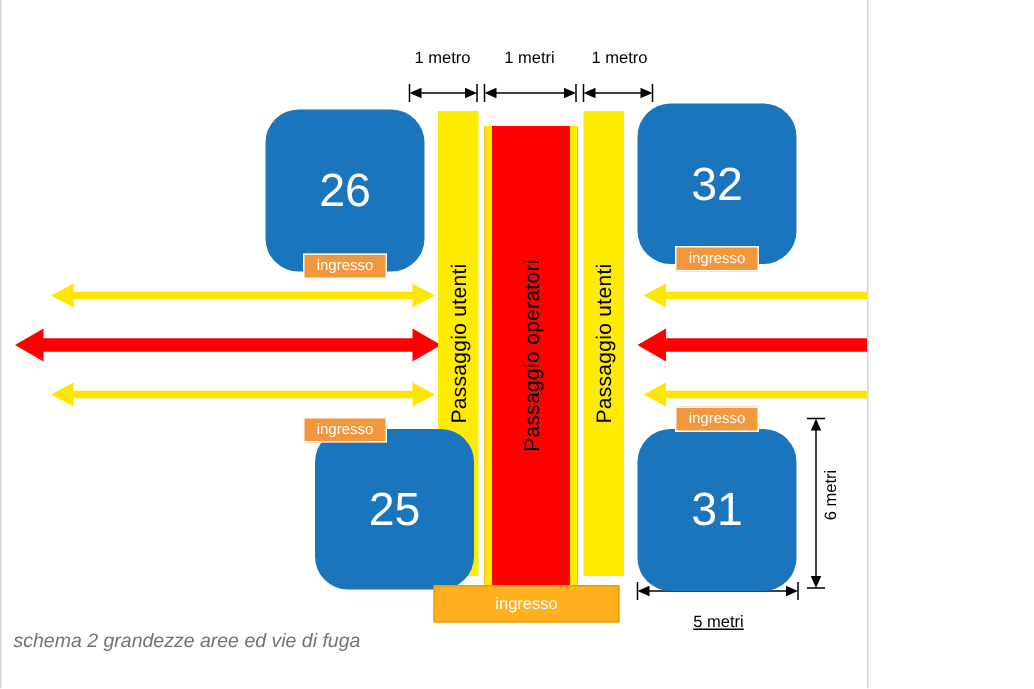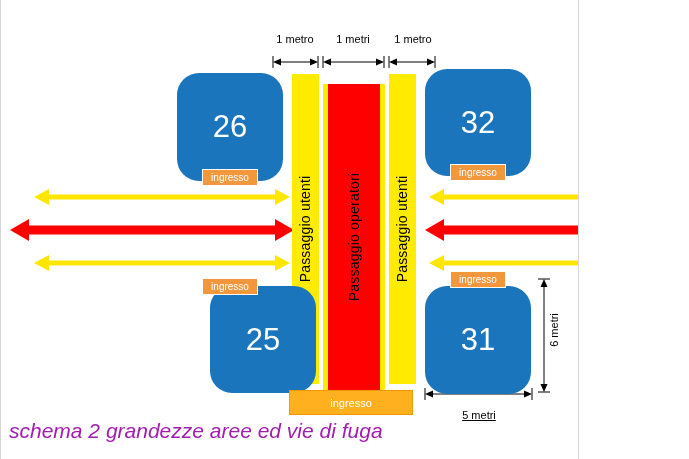--- a/index.html
+++ b/index.html
@@ -31,21 +31,21 @@
   }
   .vtext {
     transform:rotate(-90deg); white-space:nowrap;
     font-size:14px; color:#000; letter-spacing:0.2px;
   }
   .bottom-entrance {
     background:#FFB01E; color:#fff; font-size:11px;
     display:flex; align-items:center; justify-content:center;
     border:1px solid #f09a00;
   }
-  .caption { font-size:21px; font-style:italic; color:#a21caf; }
+  .caption { font-size:13px; font-style:italic; color:#737373; }
   .rot-dim {
     display:flex; align-items:center; justify-content:center;
     transform:rotate(-90deg); font-size:11px; white-space:nowrap;
   }
 </style>
 </head>
 <body>
 
 <div class="stage">
 

